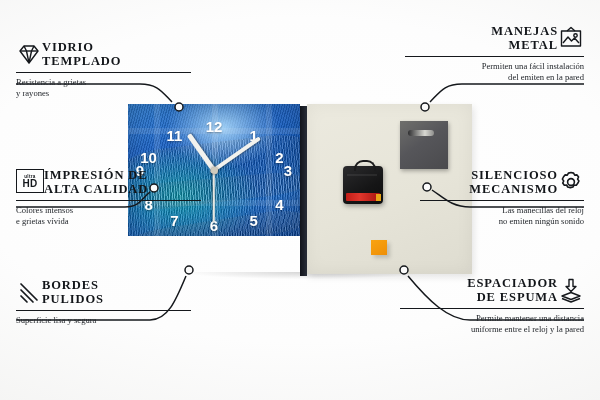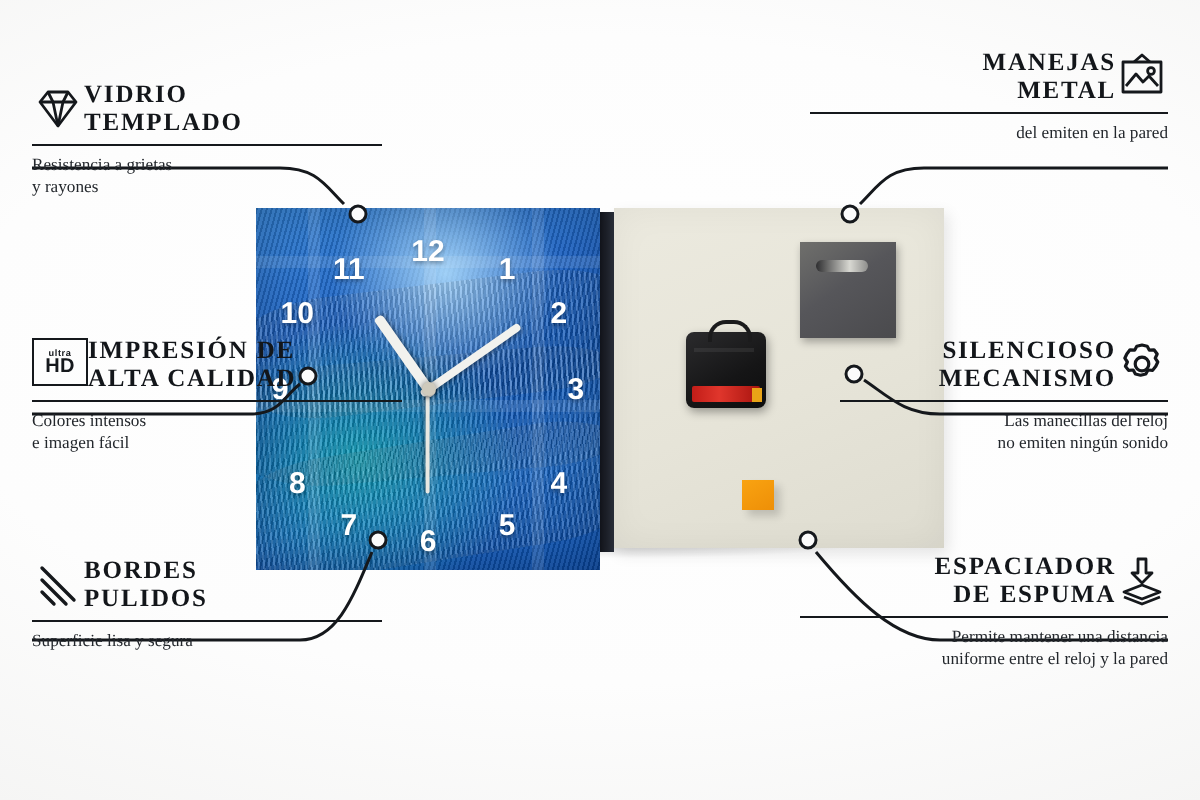--- a/index.html
+++ b/index.html
@@ -10,21 +10,21 @@
   }
   #stage{
     position:relative;width:600px;height:400px;
     background:
       radial-gradient(120% 90% at 50% 45%, #ffffff 0%, #fdfdfd 45%, #f4f4f3 78%, #ececeb 100%);
     overflow:hidden;
   }
   
   .product{position:absolute;left:128px;top:104px;width:344px;height:170px;}
   .clock-face{
-    position:absolute;left:0;top:0;width:172px;height:181px;
+    position:absolute;left:0;top:0;width:172px;height:132px;
     background:
       radial-gradient(60% 55% at 55% 18%, rgba(180,225,255,.85) 0%, rgba(60,140,215,0) 55%),
       repeating-linear-gradient(105deg, rgba(0,0,0,.13) 0 1px, rgba(255,255,255,.08) 1px 2.4px),
       radial-gradient(85% 70% at 30% 70%, #0d9fb8 0%, rgba(13,159,184,0) 55%),
       linear-gradient(165deg,#2f7fd4 0%, #1d63c4 28%, #0d56b9 52%, #1565c6 74%, #0a4aa6 100%);
     box-shadow:inset 0 0 26px rgba(0,0,0,.22);
     overflow:hidden;
   }
   .grid-v,.grid-h{position:absolute;background:rgba(255,255,255,.10);}
   .grid-v{top:0;bottom:0;width:6px;}
@@ -212,21 +212,21 @@
           <span class="h">HD</span>
         </span>
       </span>
       <div>
         <div class="co-title">IMPRESIÓN DE</div>
         <div class="co-title">ALTA CALIDAD</div>
       </div>
     </div>
     <div class="co-rule"></div>
     <div class="co-sub">Colores intensos</div>
-    <div class="co-sub">e imagen fácil</div>
+    <div class="co-sub">e grietas vívida</div>
   </div>
 
   <div class="callout co-left" style="left:16px;top:278px;width:175px;">
     <div class="co-head">
       <span class="ico">
         <svg viewBox="0 0 26 26">
             <g stroke="#15181c" stroke-width="1.7" stroke-linecap="round">
           <path d="M5 5 L21 21"></path>
               <path d="M5 11 L17 23"></path>
               <path d="M5 17 L11 23"></path>
@@ -253,20 +253,21 @@
           <circle cx="17.5" cy="10.5" r="1.7"></circle>
         </g>
           </svg>
       </span>
       <div>
         <div class="co-title">MANEJAS</div>
         <div class="co-title">METAL</div>
       </div>
     </div>
     <div class="co-rule"></div>
+    <div class="co-sub">Permiten una fácil instalación</div>
     <div class="co-sub">del emiten en la pared</div>
   </div>
 
   <div class="callout co-right" style="left:420px;top:168px;width:164px;">
     <div class="co-head">
       <span class="ico">
         <svg viewBox="0 0 26 26">
             <g fill="none" stroke="#15181c" stroke-width="1.6" stroke-linejoin="round">
           <path d="M13 3.5 l2.6 .6 1.1 2 2.3-.2 1.6 2.1 -1 2.1 1.3 1.9 -1 2.1 -1.6 2.1 -2.3-.2 -1.1 2 -2.6 .6 -2.6-.6 -1.1-2 -2.3 .2 -1.6-2.1 1-2.1 -1.3-1.9 1-2.1 1.6-2.1 2.3 .2 1.1-2 Z"></path>
           <circle cx="13" cy="13" r="3.4"></circle>

